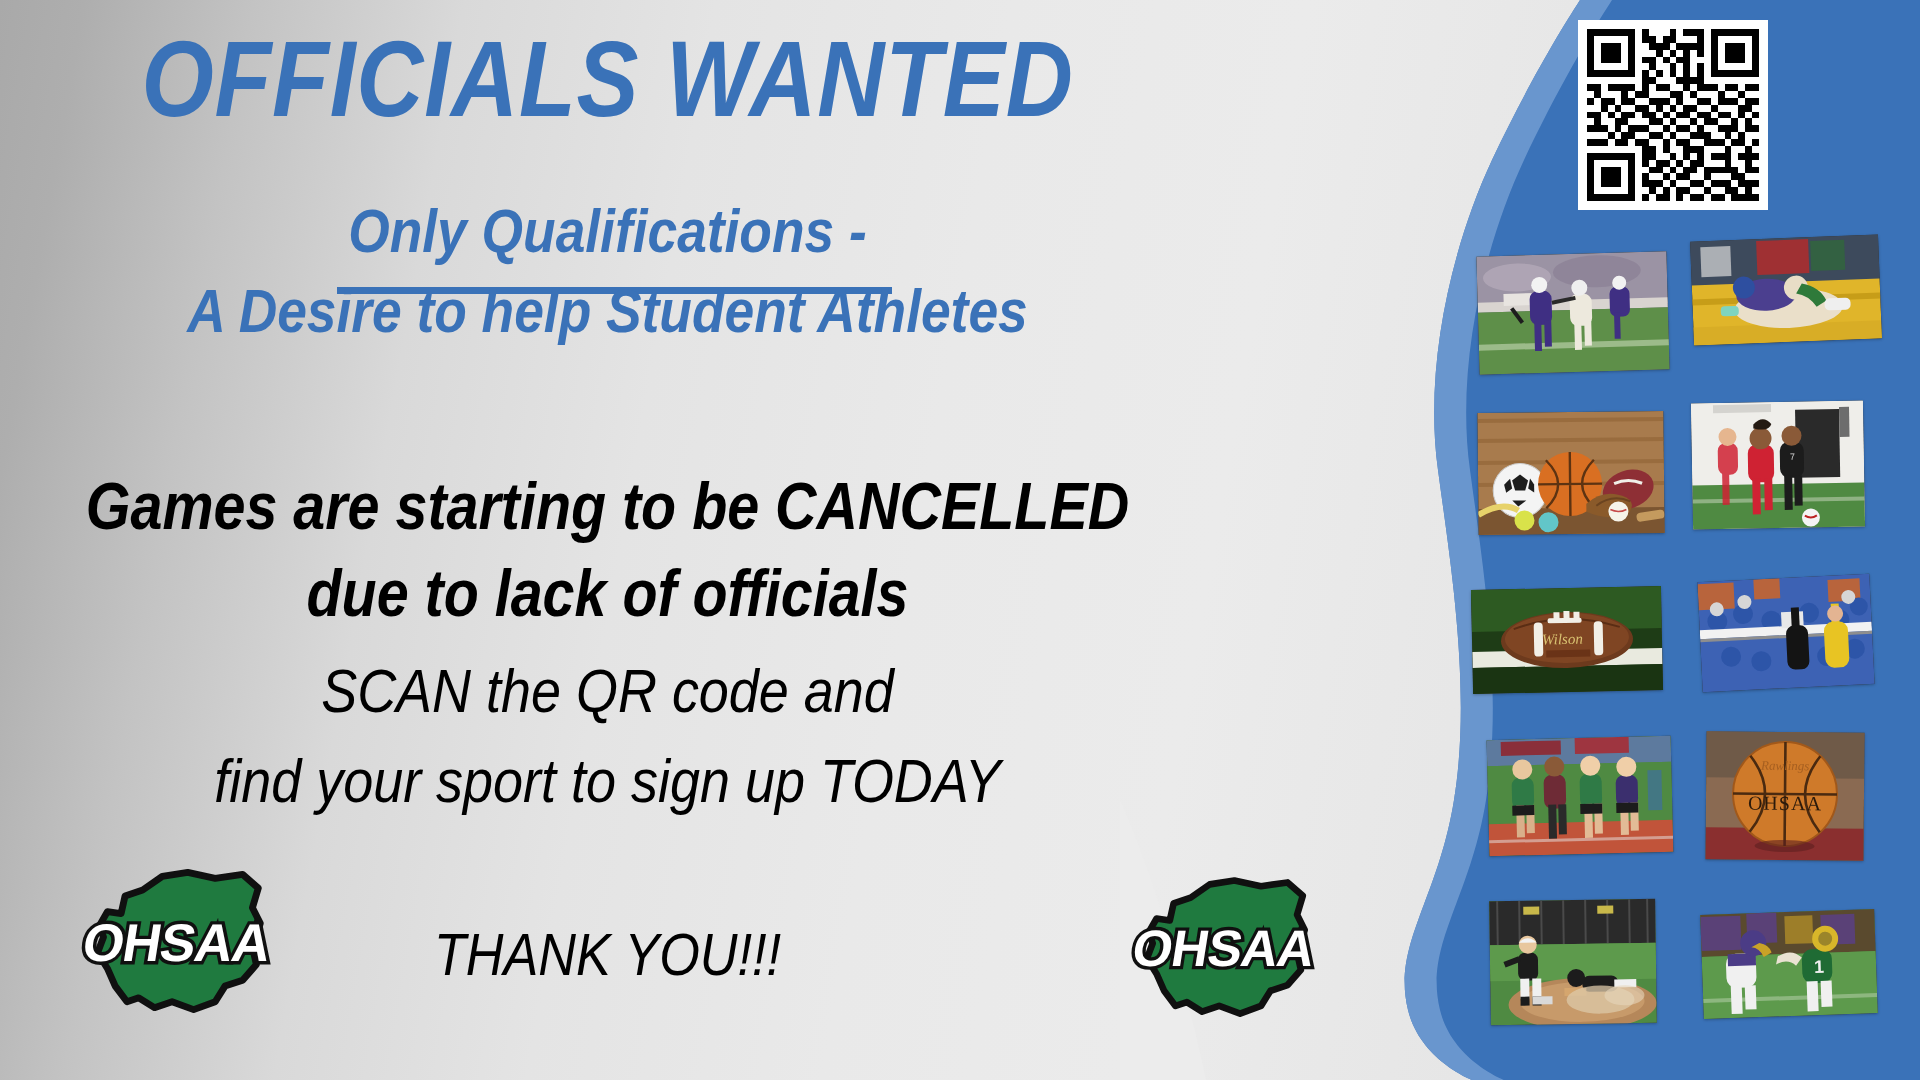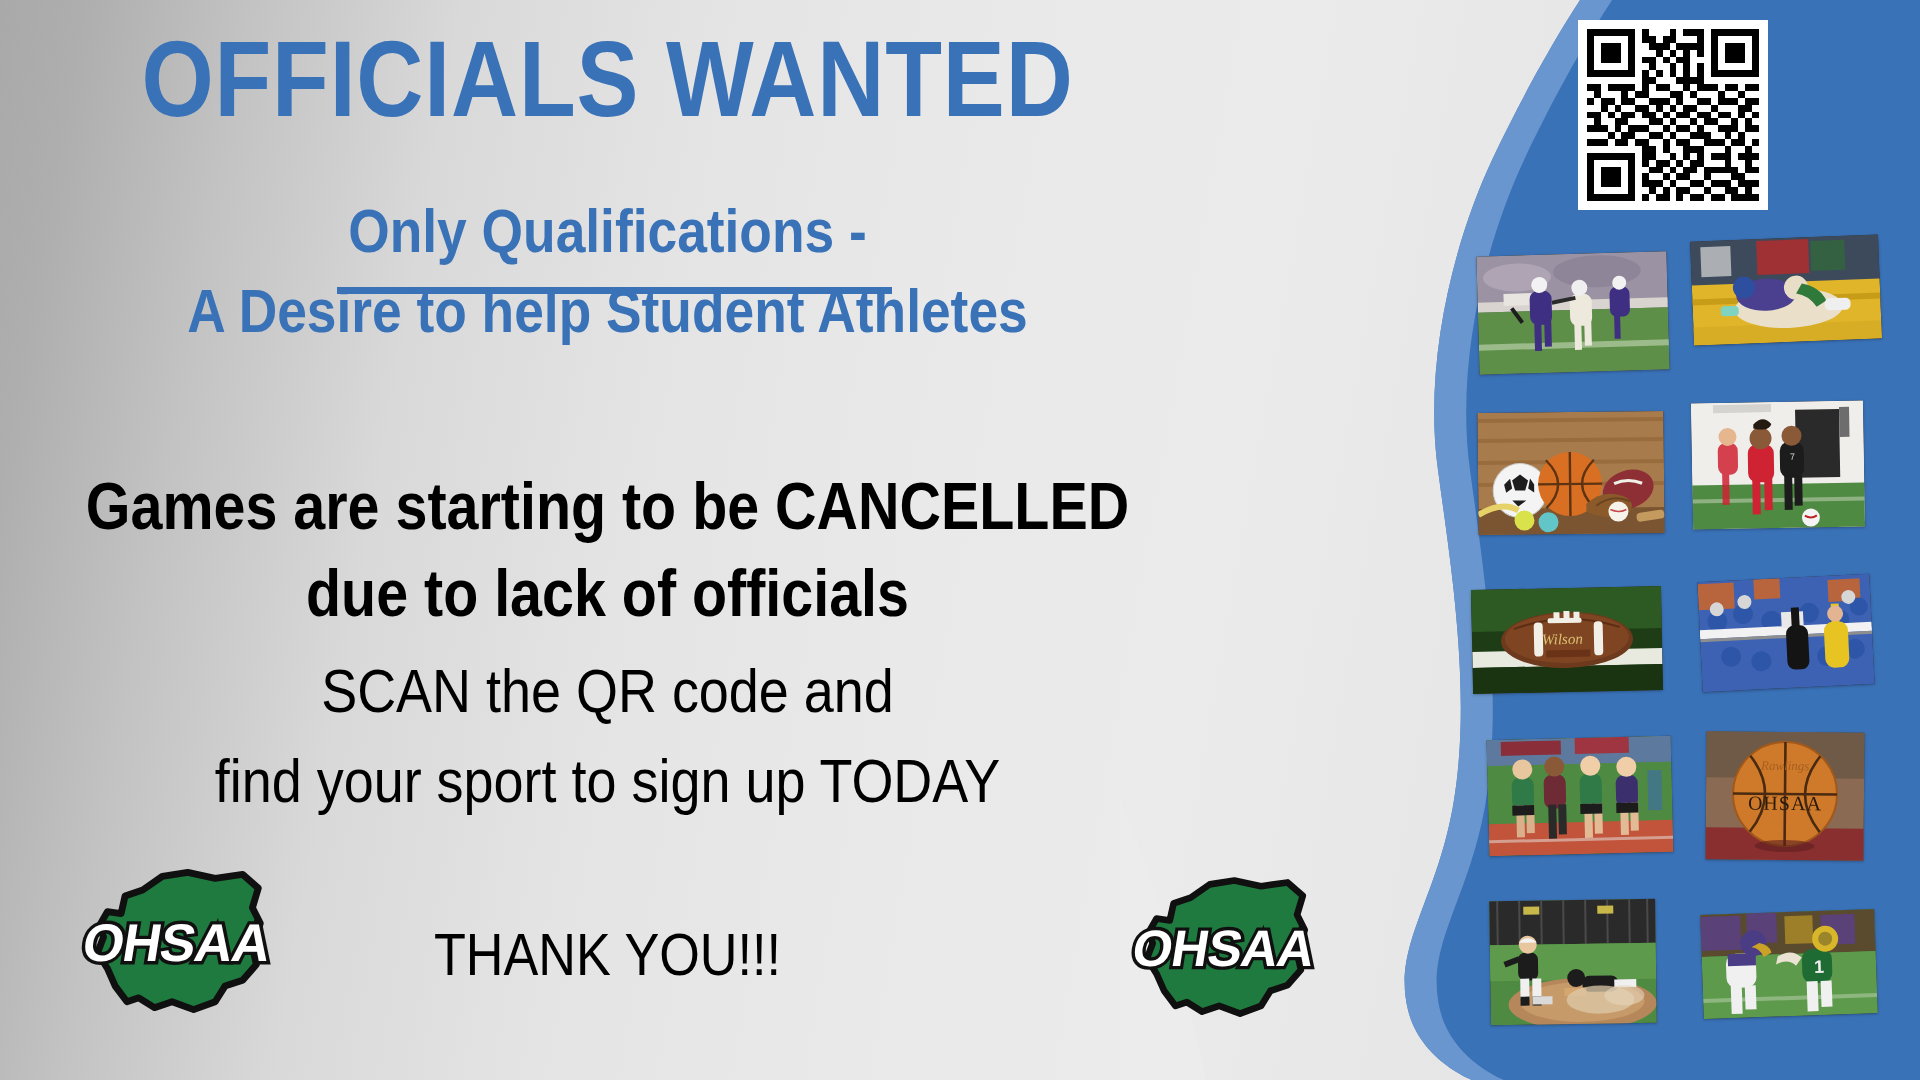--- a/index.html
+++ b/index.html
@@ -54,21 +54,21 @@
 
   
   .photo {
     position:absolute; overflow:hidden; background:#444;
     box-shadow:0 1px 3px rgba(0,0,0,.28);
   }
   .photo .px { position:absolute; inset:0; }
 
   
   #text-col {
-    position:absolute; left:0; top:0; width:1215px; height:972px;
+    position:absolute; left:0; top:0; width:1215px; height:972px;font-style:italic;
   }
   .ttl {
     position:absolute; left:0; width:1215px; text-align:center;
     color:#3a72b8; font-weight:700; white-space:nowrap;
     font-family:"Liberation Sans Narrow","Liberation Sans",sans-serif;
     transform:scaleX(.86); transform-origin:center center;
   }
   #headline {
     top:22px; font-size:108px; letter-spacing:1px; line-height:1.05;
   }

